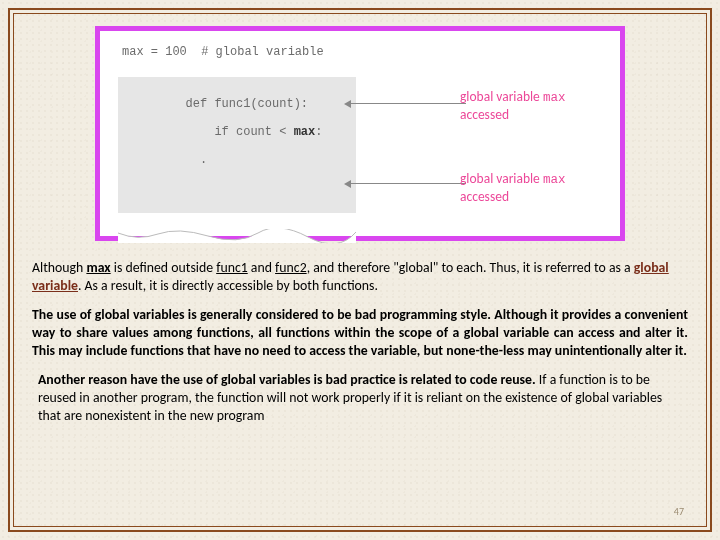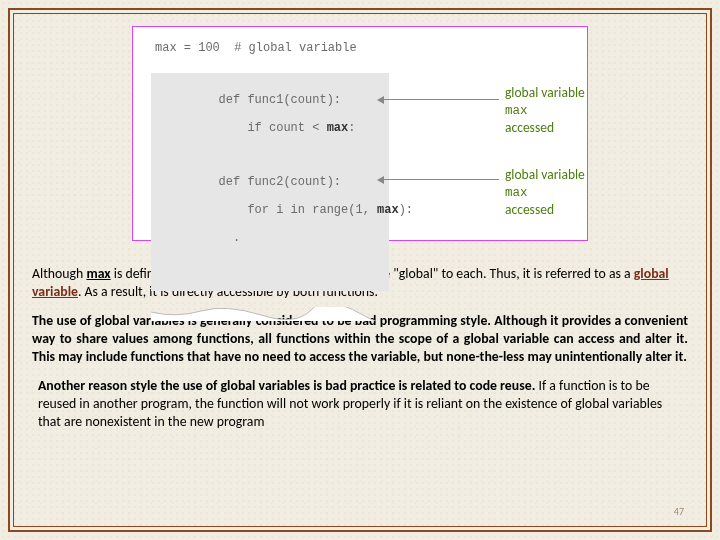--- a/index.html
+++ b/index.html
@@ -23,26 +23,26 @@
   .inner-frame {
     position: absolute;
     inset: 3px;
     border: 1px solid #8a4a1e;
     padding: 12px 18px 10px 18px;
     display: flex;
     flex-direction: column;
   }
   .figure {
     align-self: center;
-    width: 456px;
+    width: 530px;
     height: 215px;
     background: #fff;
-    border: 1px solid #d946ef;
+    border: 5px solid #d946ef;
     position: relative;
-    margin-bottom: 24px;
+    margin-bottom: 18px;
   }
   .code-top {
     position: absolute;
     left: 22px; top: 14px;
     font-family: "Courier New", monospace;
     font-size: 12px;
     color: #6b6b6b;
     white-space: pre;
   }
   .code-block {
@@ -75,24 +75,24 @@
     position: absolute;
     left: -6px; top: -3.5px;
     border-right: 7px solid #888;
     border-top: 4px solid transparent;
     border-bottom: 4px solid transparent;
   }
   .arrow.a1 { left: 250px; top: 72px; width: 116px; }
   .arrow.a2 { left: 250px; top: 152px; width: 116px; }
   .annot {
     position: absolute;
-    left: 372px;
+    left: 360px;
     font-size: 13.5px;
     line-height: 1.25;
-    color: #4d7c0f;
+    color: #ec4899;
   }
   .annot .mono { font-family: "Courier New", monospace; font-size: 12.5px; }
   .annot.an1 { top: 58px; }
   .annot.an2 { top: 140px; }
   .para {
     font-size: 13.8px;
     line-height: 1.28;
     margin-bottom: 12px;
     color: #000;
   }
@@ -123,31 +123,20 @@
         <span>    if count &lt; </span><span class="bold">max</span><span>:</span><br>
         <span>  .</span>
         <div class="torn">
           <svg viewBox="0 0 238 14" preserveAspectRatio="none">
               <path d="M0,4 Q20,12 40,5 T90,7 T140,4 T190,8 T238,3 L238,14 L0,14 Z" fill="#fff"></path>
               <path d="M0,4 Q20,12 40,5 T90,7 T140,4 T190,8 T238,3" fill="none" stroke="#bbb" stroke-width="1"></path>
             </svg>
         </div>
       </div>
 
-      <div class="code-block b2">
-        <span>def func2(count):</span><br>
-        <span>    for i in range(1, </span><span class="bold">max</span><span>):</span><br>
-        <span>  .</span>
-        <div class="torn">
-          <svg viewBox="0 0 238 14" preserveAspectRatio="none">
-              <path d="M0,5 Q25,11 50,4 T110,8 T160,3 T210,7 T238,4 L238,14 L0,14 Z" fill="#fff"></path>
-              <path d="M0,5 Q25,11 50,4 T110,8 T160,3 T210,7 T238,4" fill="none" stroke="#bbb" stroke-width="1"></path>
-            </svg>
-        </div>
-      </div>
 
       <div class="arrow a1"></div>
       <div class="arrow a2"></div>
 
       <div class="annot an1">
         <span>global variable </span><span class="mono">max</span><br>
         <span>accessed</span>
       </div>
       <div class="annot an2">
         <span>global variable </span><span class="mono">max</span><br>
@@ -155,18 +144,18 @@
       </div>
     </div>
 
     <p class="para">
       <span>Although </span><span class="ul b">max</span><span> is defined outside </span><span class="ul">func1</span><span> and </span><span class="ul">func2</span><span>, and therefore "global" to each. Thus, it is referred to as a </span><span class="ul b maroon">global variable</span><span>. As a result, it is directly accessible by both functions.</span>
     </p>
 
     <p class="para justify b">The use of global variables is generally considered to be bad programming style. Although it provides a convenient way to share values among functions, all functions within the scope of a global variable can access and alter it. This may include functions that have no need to access the variable, but none-the-less may unintentionally alter it.</p>
 
     <p class="para last">
-      <span class="b">Another reason style the use of global variables is bad practice is related to code reuse.</span><span> If a function is to be reused in another program, the function will not work properly if it is reliant on the existence of global variables that are nonexistent in the new program</span>
+      <span class="b">Another reason have the use of global variables is bad practice is related to code reuse.</span><span> If a function is to be reused in another program, the function will not work properly if it is reliant on the existence of global variables that are nonexistent in the new program</span>
     </p>
 
     <div class="page-num">47</div>
   </div>
 </div>
 
 </body></html>

